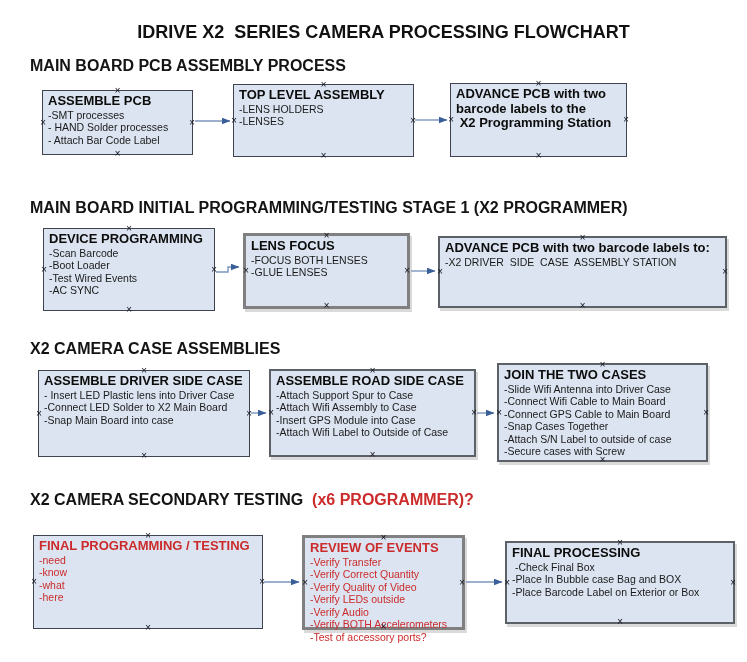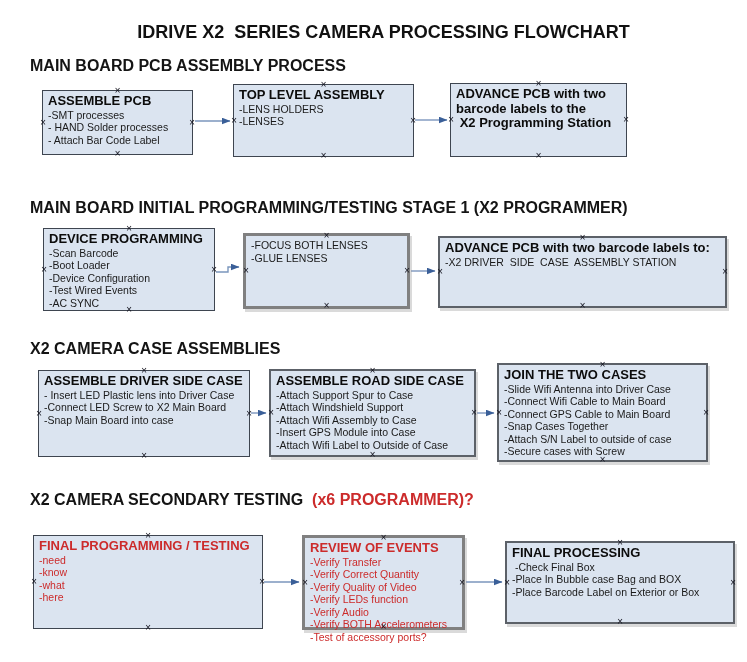--- a/index.html
+++ b/index.html
@@ -97,62 +97,61 @@
   <span class="handle" style="left: 50%; top: 0%;">×</span>
       <span class="handle" style="left: 50%; top: 100%;">×</span>
       <span class="handle" style="left: 0%; top: 50%;">×</span>
       <span class="handle" style="left: 100%; top: 50%;">×</span>
     </div>
 
   <div class="box b-thin" style="left:33px;top:228px;width:172px;height:83px">
     <div class="box-title">DEVICE PROGRAMMING</div>
     <div class="box-item">-Scan Barcode</div>
     <div class="box-item">-Boot Loader</div>
-    <div class="box-item">-Device Configuration</div>
     <div class="box-item">-Test Wired Events</div>
     <div class="box-item">-AC SYNC</div>
   <span class="handle" style="left: 50%; top: 0%;">×</span>
       <span class="handle" style="left: 50%; top: 100%;">×</span>
       <span class="handle" style="left: 0%; top: 50%;">×</span>
       <span class="handle" style="left: 100%; top: 50%;">×</span>
     </div>
 
   <div class="box b-thick" style="left:233px;top:233px;width:167px;height:76px">
+    <div class="box-title">LENS FOCUS</div>
     <div class="box-item">-FOCUS BOTH LENSES</div>
     <div class="box-item">-GLUE LENSES</div>
   <span class="handle" style="left: 50%; top: 0%;">×</span>
       <span class="handle" style="left: 50%; top: 100%;">×</span>
       <span class="handle" style="left: 0%; top: 50%;">×</span>
       <span class="handle" style="left: 100%; top: 50%;">×</span>
     </div>
 
   <div class="box b-med" style="left:428px;top:236px;width:289px;height:72px">
     <div class="box-title">ADVANCE PCB with two barcode labels to:</div>
     <div class="box-item">-X2 DRIVER  SIDE  CASE  ASSEMBLY STATION</div>
   <span class="handle" style="left: 50%; top: 0%;">×</span>
       <span class="handle" style="left: 50%; top: 100%;">×</span>
       <span class="handle" style="left: 0%; top: 50%;">×</span>
       <span class="handle" style="left: 100%; top: 50%;">×</span>
     </div>
 
   <div class="box b-thin" style="left:28px;top:370px;width:212px;height:87px">
     <div class="box-title">ASSEMBLE DRIVER SIDE CASE</div>
     <div class="box-item">- Insert LED Plastic lens into Driver Case</div>
-    <div class="box-item">-Connect LED Screw to X2 Main Board</div>
+    <div class="box-item">-Connect LED Solder to X2 Main Board</div>
     <div class="box-item">-Snap Main Board into case</div>
   <span class="handle" style="left: 50%; top: 0%;">×</span>
       <span class="handle" style="left: 50%; top: 100%;">×</span>
       <span class="handle" style="left: 0%; top: 50%;">×</span>
       <span class="handle" style="left: 100%; top: 50%;">×</span>
     </div>
 
   <div class="box b-med" style="left:259px;top:369px;width:207px;height:88px">
     <div class="box-title">ASSEMBLE ROAD SIDE CASE</div>
     <div class="box-item">-Attach Support Spur to Case</div>
-    <div class="box-item">-Attach Windshield Support</div>
     <div class="box-item">-Attach Wifi Assembly to Case</div>
     <div class="box-item">-Insert GPS Module into Case</div>
     <div class="box-item">-Attach Wifi Label to Outside of Case</div>
   <span class="handle" style="left: 50%; top: 0%;">×</span>
       <span class="handle" style="left: 50%; top: 100%;">×</span>
       <span class="handle" style="left: 0%; top: 50%;">×</span>
       <span class="handle" style="left: 100%; top: 50%;">×</span>
     </div>
 
   <div class="box b-med" style="left:487px;top:363px;width:211px;height:99px">
@@ -179,21 +178,21 @@
       <span class="handle" style="left: 50%; top: 100%;">×</span>
       <span class="handle" style="left: 0%; top: 50%;">×</span>
       <span class="handle" style="left: 100%; top: 50%;">×</span>
     </div>
 
   <div class="box b-thick red-text" style="left:292px;top:535px;width:163px;height:95px">
     <div class="box-title">REVIEW OF EVENTS</div>
     <div class="box-item">-Verify Transfer</div>
     <div class="box-item">-Verify Correct Quantity</div>
     <div class="box-item">-Verify Quality of Video</div>
-    <div class="box-item">-Verify LEDs function</div>
+    <div class="box-item">-Verify LEDs outside</div>
     <div class="box-item">-Verify Audio</div>
     <div class="box-item">-Verify BOTH Accelerometers</div>
     <div class="box-item">-Test of accessory ports?</div>
   <span class="handle" style="left: 50%; top: 0%;">×</span>
       <span class="handle" style="left: 50%; top: 100%;">×</span>
       <span class="handle" style="left: 0%; top: 50%;">×</span>
       <span class="handle" style="left: 100%; top: 50%;">×</span>
     </div>
 
   <div class="box b-med" style="left:495px;top:541px;width:230px;height:83px">

